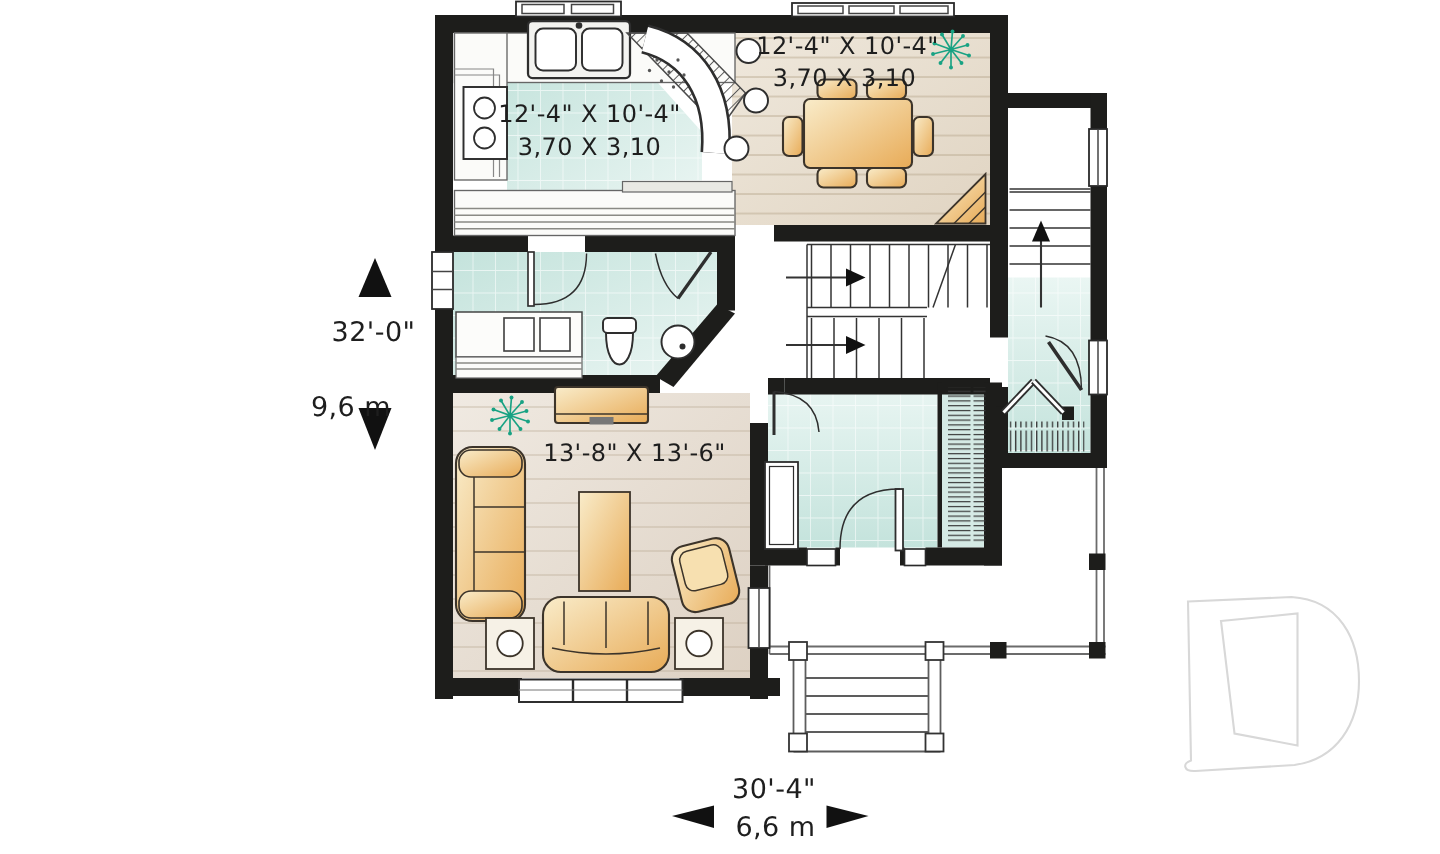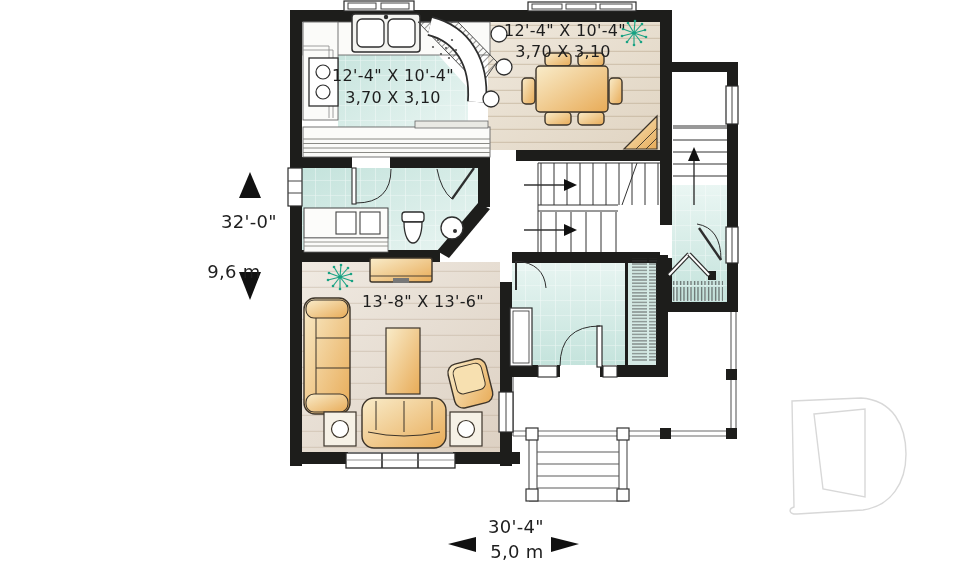--- a/index.html
+++ b/index.html
@@ -416,15 +416,15 @@
 
 <div class="lbl room" style="left:475px;top:22px;width:180px;">12'-4" X 10'-4"</div>
 <div class="lbl room" style="left:473px;top:43px;width:180px;">3,70 X 3,10</div>
 
 <div class="lbl room" style="left:333px;top:293px;width:180px;">13'-8" X 13'-6"</div>
 
 <div class="lbl dim" style="left:199px;top:212px;width:100px;">32'-0"</div>
 <div class="lbl dim" style="left:184px;top:237px;width:100px;margin-top:25px;">9,6 m</div>
 
 <div class="lbl dim" style="left:441px;top:517px;width:150px;">30'-4"</div>
-<div class="lbl dim" style="left:442px;top:542px;width:150px;">5,0 m</div>
+<div class="lbl dim" style="left:442px;top:542px;width:150px;">6,6 m</div>
 
 </div>
 
 </body></html>

